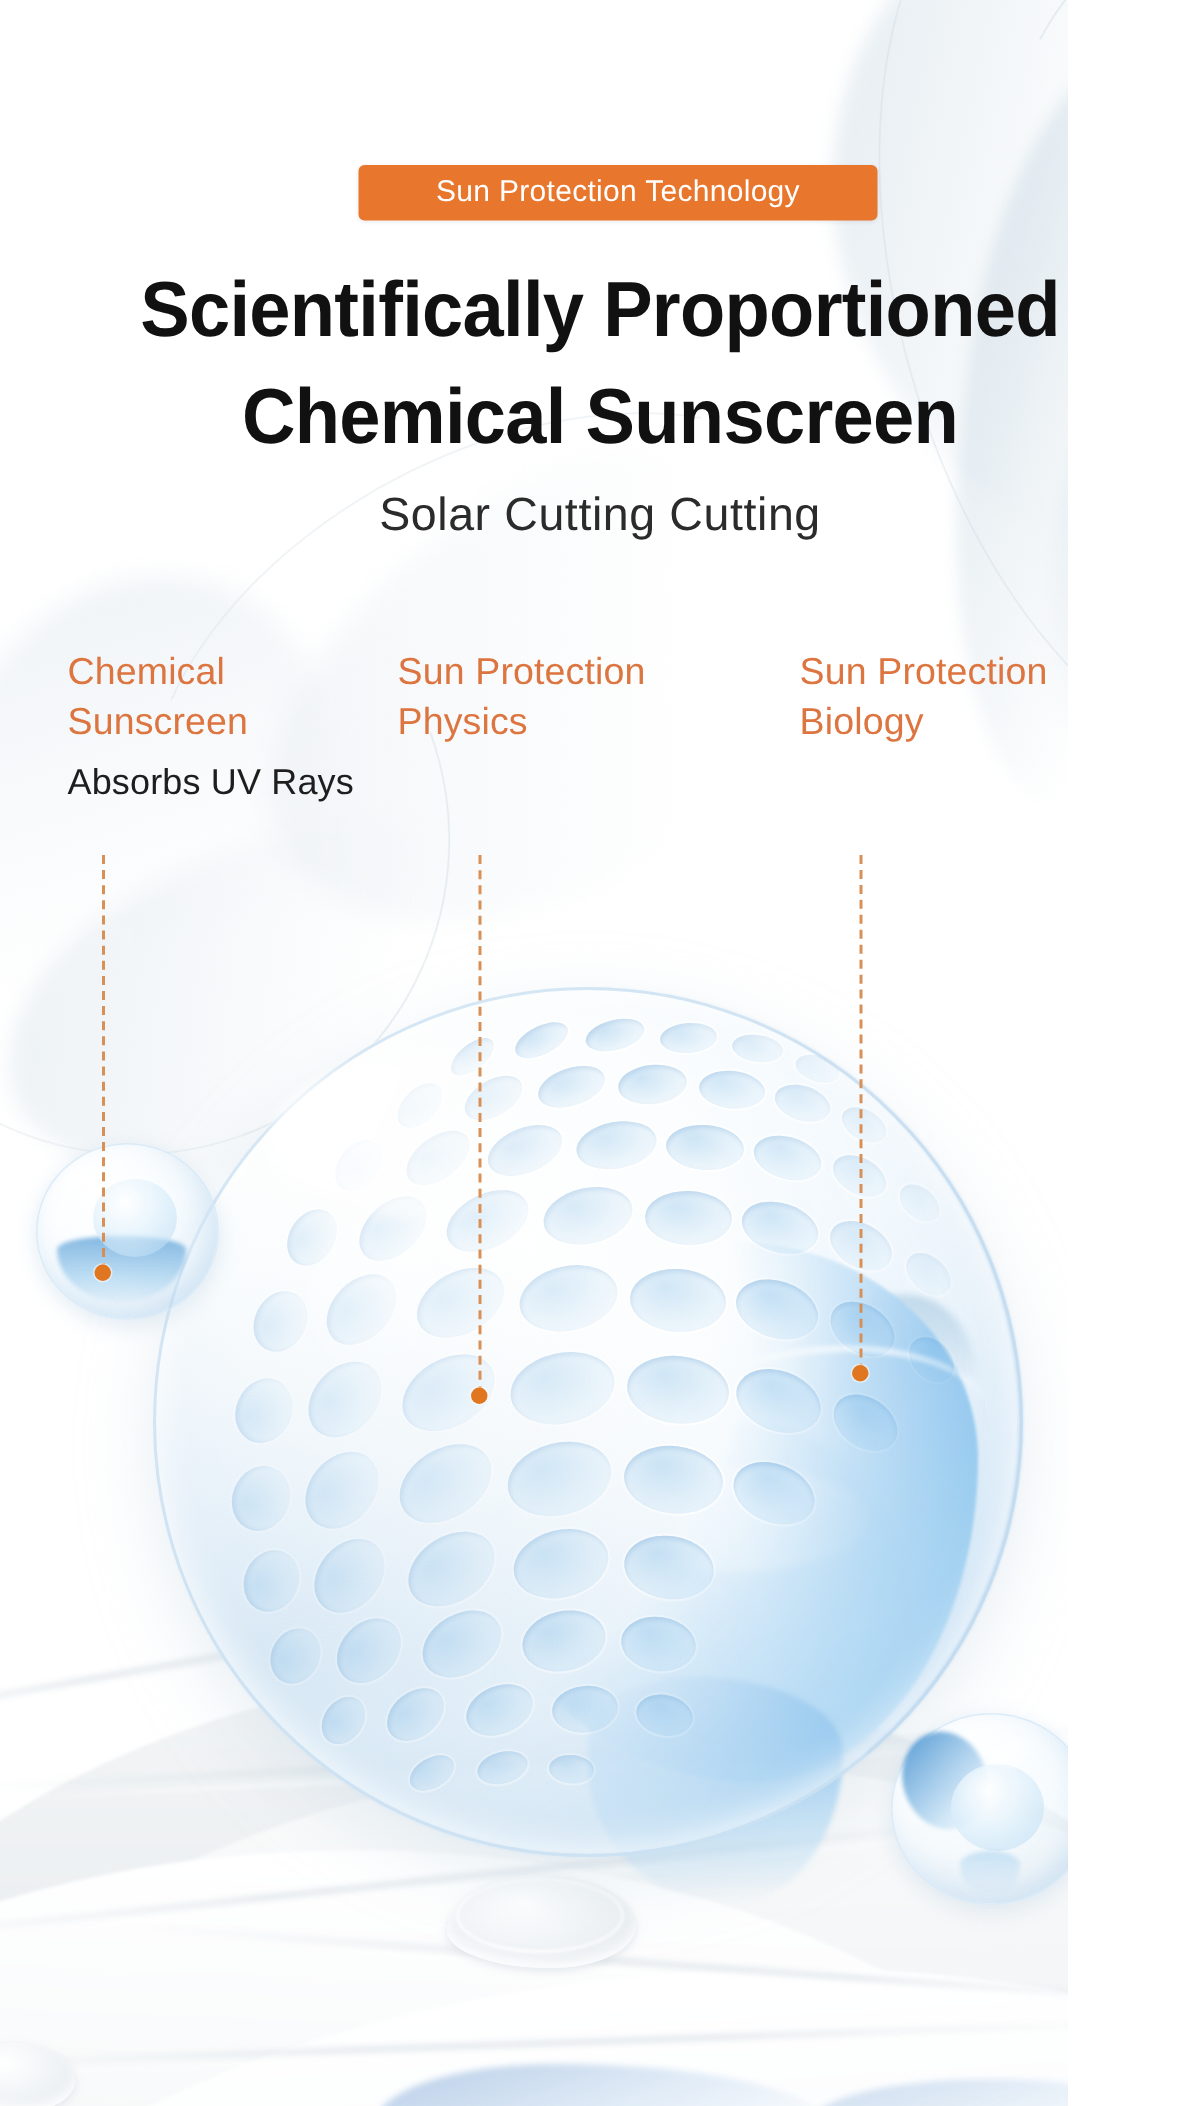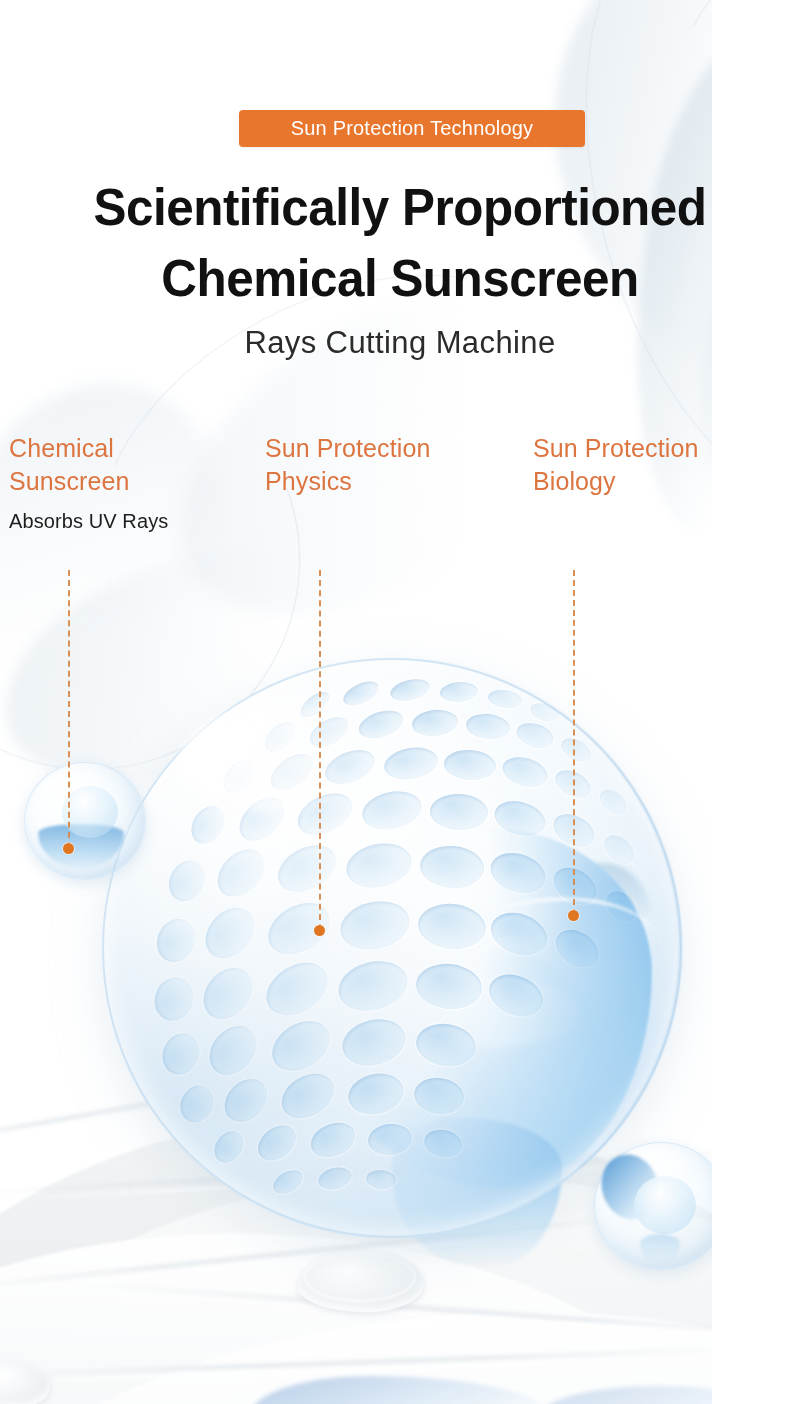--- a/index.html
+++ b/index.html
@@ -322,28 +322,28 @@
     color:#dd7540;
     font-size:25px;
     line-height:33px;
     font-weight:normal;
     letter-spacing:.1px;
     white-space:pre-line;
   }
   .col-desc {
     margin-top:12px;
     color:#1e1e1e;
-    font-size:20px;
+    font-size:24px;
     line-height:23px;
     font-weight:normal;
     letter-spacing:.1px;
     white-space:pre-line;
   }
 
-  #col-0 { left:9px;  width:236px; }
+  #col-0 { left:45px;  width:236px; }
   #col-1 { left:265px; width:248px; }
   #col-2 { left:533px; width:250px; }
 </style>
 </head>
 <body>
 
 <div id="page">
 
   <div class="bg-layer">
 
@@ -512,21 +512,21 @@
 
     <div id="badge">
       <span>Sun Protection Technology</span>
     </div>
 
     <h1 id="title">
       <span class="ln">Scientifically Proportioned</span>
       <span class="ln">Chemical Sunscreen</span>
     </h1>
 
-    <div id="subtitle">Rays Cutting Machine</div>
+    <div id="subtitle">Solar Cutting Cutting</div>
 
     <div class="col" id="col-0">
       <div class="col-head">Chemical
 Sunscreen</div>
       <div class="col-desc">Absorbs UV Rays</div>
     </div>
 
     <div class="col" id="col-1">
       <div class="col-head">Sun Protection
 Physics</div>

